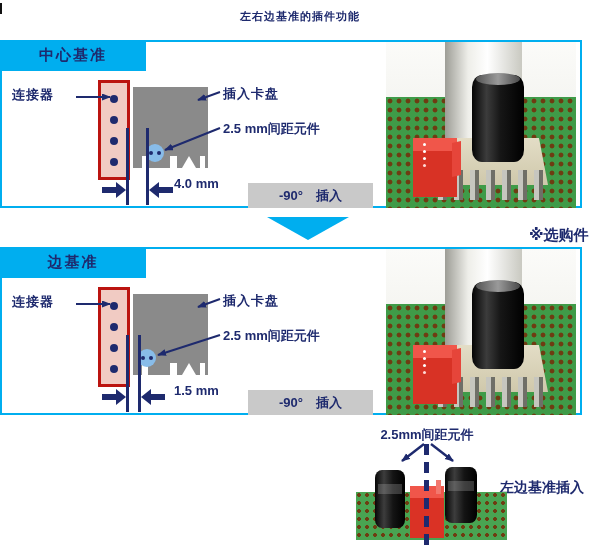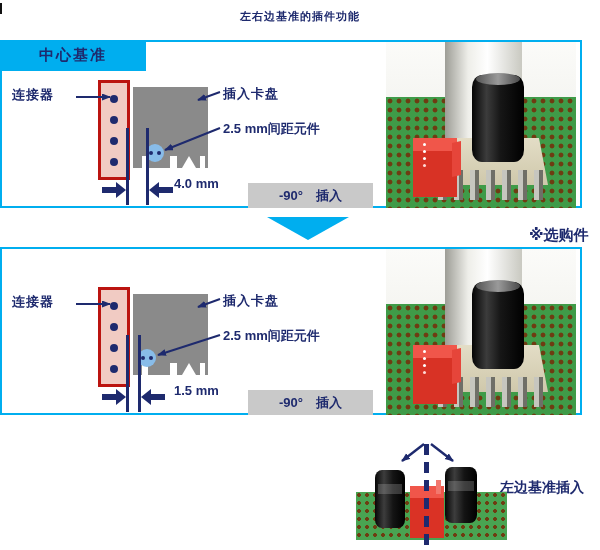--- a/index.html
+++ b/index.html
@@ -186,20 +186,21 @@
       <div class="ph-conn">
           <span class="pins"></span>
         </div>
     </div>
   </div>
 
   <div class="down-triangle"></div>
   <div class="optional-note">※选购件</div>
 
   <div class="panel panel--edge">
+    <div class="tab">边基准</div>
 
     <div class="lbl lbl-connector">连接器</div>
     <div class="lbl lbl-chuck">插入卡盘</div>
     <div class="lbl lbl-comp">2.5 mm间距元件</div>
     <div class="lbl lbl-dim">1.5 mm</div>
 
     <div class="chuck">
       <span class="slot s1"></span>
         <span class="slot s2"></span>
         <span class="vnotch"></span>
@@ -244,20 +245,21 @@
       <div class="ph-arm"></div>
       <div class="ph-gripper"></div>
       <div class="ph-fingers"></div>
       <div class="ph-cap"></div>
       <div class="ph-conn">
           <span class="pins"></span>
         </div>
     </div>
   </div>
 
+  <div class="f-comp-label">2.5mm间距元件</div>
   <div class="f-left-label">左边基准插入</div>
 
   <div class="photo3">
     <div class="p3-pcb"></div>
     <div class="p3-cap cleft"></div>
     <div class="p3-cap cright"></div>
     <div class="p3-conn"></div>
   </div>
 
   <div class="dash-line"></div>

